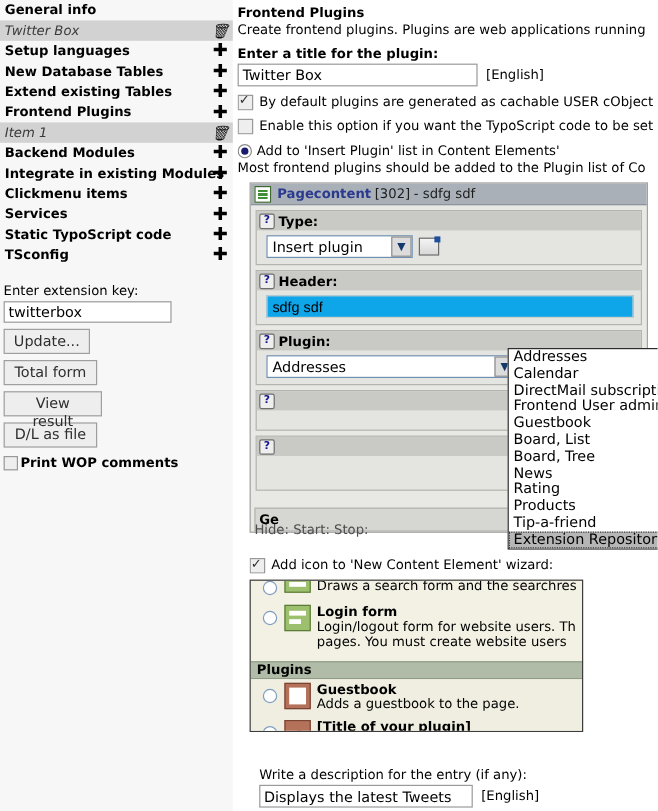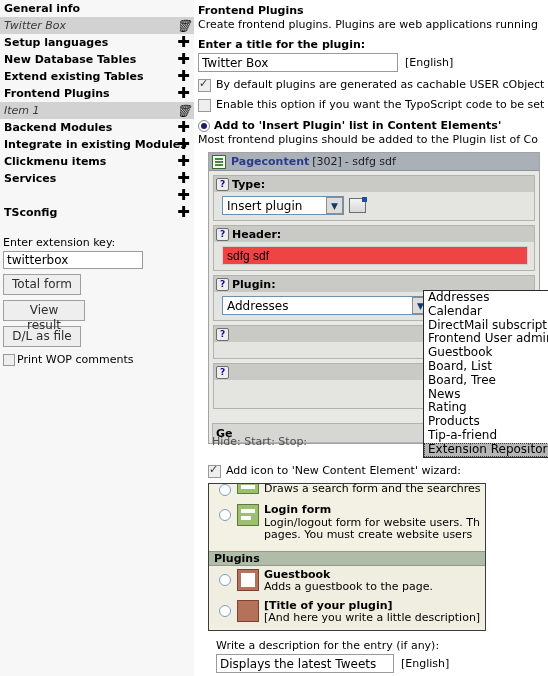--- a/index.html
+++ b/index.html
@@ -129,21 +129,21 @@
     display: flex; align-items: center; font-size: 12px;
     padding-left: 4px; color: #000; position: relative;
   }
   .sel .arrow {
     width: 17px; height: 17px; margin-left: auto;
     background: #dcdcdc; border: 1px solid #8d8d8d;
     display:flex; align-items:center; justify-content:center; flex:none;
   }
   .sel .arrow i { font-style: normal; font-size: 9px; color: #13386b; }
   .hdrinput {
-    height: 19px; border: 1px solid #cfcfcb; background: #ef4444;
+    height: 19px; border: 1px solid #cfcfcb; background: #0ea5e9;
     font-size: 12px; padding: 1px 4px; line-height: 16px; width: 100%;
   }
   .cfg-ico {
     width: 17px; height: 15px; margin-left: 5px; flex: none;
     background: linear-gradient(#f4f4f4,#d8d8d8);
     border: 1px solid #6c6c6c; position: relative;
   }
   .cfg-ico::after {
     content:""; position:absolute; right:-2px; top:-2px; width:5px; height:5px; background:#1d4f9e;
   }
@@ -169,21 +169,21 @@
     display: flex; align-items: center; padding-left: 3px;
     font-size: 11px; overflow: hidden;
   }
   #genlabels {
     position:absolute; left: 14px; top: 435px; width: 324px; z-index: 21;
     font-size: 11px; color: #4d4d4d; overflow: hidden; white-space: nowrap;
   }
 
   
   #wizbox {
-    position: absolute; left: 10px; top: 483px; width: 278px; height: 148px;
+    position: absolute; left: 10px; top: 483px; width: 278px; height: 127px;
     border: 1px solid #3c3c3c; background: #f3f1e4; overflow: hidden;
   }
   .wrow { display: flex; align-items: flex-start; padding: 3px 4px 3px 4px; }
   .wrow .radio { margin: 5px 6px 0 6px; }
   .wico { width: 22px; height: 22px; flex: none; margin-right: 5px; }
   .wico.green { background: #9dc06e; border: 1px solid #5c7b3a; position: relative; }
   .wico.green::after {
     content:""; position:absolute; left:3px; top:4px; right:3px; bottom:4px;
     background:
       linear-gradient(#ffffff,#ffffff) 0 0/100% 4px no-repeat,
@@ -267,39 +267,41 @@
       <span>Clickmenu items</span>
       <span class="row-icon plus-ico">✚</span>
     </div>
 
     <div class="nav-row head">
       <span>Services</span>
       <span class="row-icon plus-ico">✚</span>
     </div>
 
     <div class="nav-row head">
+      <span>Static TypoScript code</span>
       <span class="row-icon plus-ico">✚</span>
     </div>
 
     <div class="nav-row head">
       <span>TSconfig</span>
       <span class="row-icon plus-ico">✚</span>
     </div>
 
     <div id="extblock">
       <span class="lbl">Enter extension key:</span>
       <input class="txtinput" style="width: 140px;" value="twitterbox">
 
+      <button class="btn" style="width:72px;">Update...</button>
       <button class="btn" style="width:78px;">Total form</button>
       <button class="btn" style="width:82px;">View result</button>
       <button class="btn" style="width:78px;">D/L as file</button>
 
       <div class="cbrow">
         <span class="chk"></span>
-        <span style="font-weight:normal;font-size:11px;">Print WOP comments</span>
+        <span style="font-weight:bold;font-size:11px;">Print WOP comments</span>
       </div>
     </div>
   </div>
 
   <div id="content">
 
     <div class="sec-title">Frontend Plugins</div>
     <div class="sec-desc">Create frontend plugins. Plugins are web applications running</div>
 
     <div class="field-label">Enter a title for the plugin:</div>
@@ -313,21 +315,21 @@
       <span>By default plugins are generated as cachable USER cObject</span>
     </div>
 
     <div class="opt-line">
       <span class="chk big"></span>
       <span>Enable this option if you want the TypoScript code to be set</span>
     </div>
 
     <div class="opt-line" style="margin-top:7px;">
       <span class="radio on" style="margin-top:1px;margin-right:4px;"></span>
-      <span style="font-weight:bold;">Add to 'Insert Plugin' list in Content Elements'</span>
+      <span style="font-weight:normal;">Add to 'Insert Plugin' list in Content Elements'</span>
     </div>
     <div class="sec-desc" style="margin-top:1px;">Most frontend plugins should be added to the Plugin list of Co</div>
 
     <div id="panel">
       <div class="panel-hdr">
         <span class="ico-doc"></span>
         <b>Pagecontent</b>
         <span class="rest">[302]</span>
         <span class="rest">- sdfg sdf</span>
       </div>

